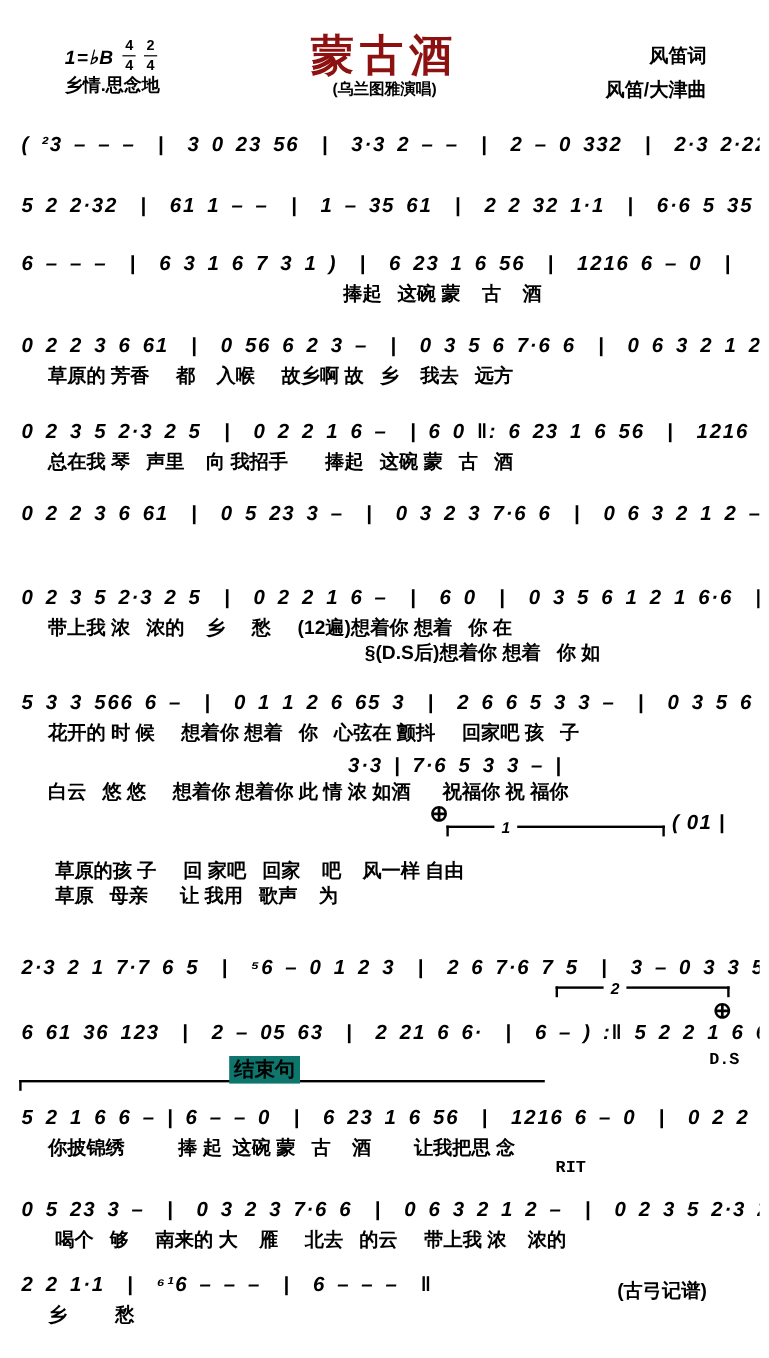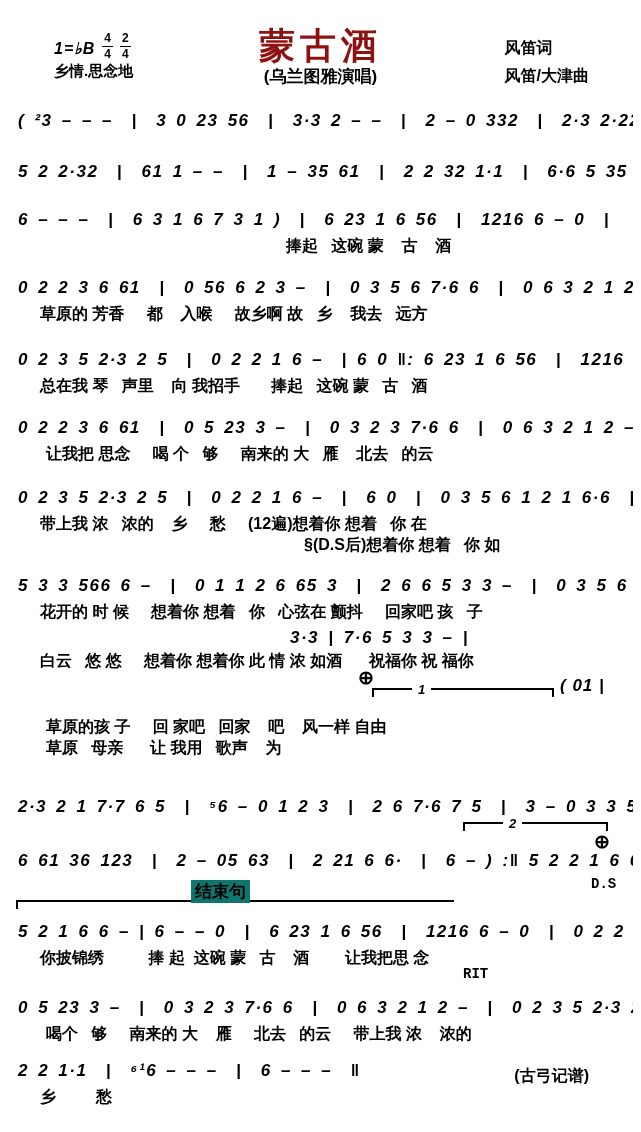--- a/index.html
+++ b/index.html
@@ -12,22 +12,22 @@
   }
   
   .keyblock { position:absolute; top:22px; left:46px; font-size:16px; font-weight:bold; white-space:nowrap; }
   .keyblock .keysig { font-style:italic; letter-spacing:1px; }
   .meter { display:inline-block; text-align:center; font-size:12px; line-height:1.05; vertical-align:-4px; margin-left:7px; font-weight:bold; }
   .meter .num { display:block; border-bottom:1.5px solid #000; padding:0 2px 1px; }
   .meter .den { display:block; padding-top:1px; }
   .mood { position:absolute; top:52px; left:46px; font-size:15px; font-weight:bold; }
   .titleblock { position:absolute; top:12px; left:0; right:0; text-align:center; }
   .title { font-size:36px; font-weight:bold; letter-spacing:5px; }
-  .subtitle { position:absolute; top:55px; left:0; right:0; text-align:center; font-size:17px; font-weight:bold; }
-  .credits { position:absolute; top:24px; right:44px; text-align:left; font-size:16px; font-weight:bold; line-height:1.75; }
+  .subtitle { position:absolute; top:55px; left:0; right:0; text-align:center; font-size:13px; font-weight:bold; }
+  .credits { position:absolute; top:24px; right:44px; text-align:right; font-size:16px; font-weight:bold; line-height:1.75; }
   
   .sys { position:absolute; left:10px; right:6px; }
   .notes {
     font-family:"Liberation Sans", sans-serif;
     font-style:italic; font-weight:bold; font-size:17px;
     letter-spacing:1.5px; word-spacing:3px; white-space:pre;
   }
   .lyric {
     margin-top:5px; font-size:16px; font-weight:bold;
     white-space:pre; line-height:21px;
@@ -82,21 +82,20 @@
     <div class="lyric" style="padding-left:22px">草原的 芳香     都    入喉     故乡啊 故   乡    我去   远方</div>
   </div>
 
   <div class="sys" style="top:340px">
     <div class="notes">0 2 3 5 2·3 2 5  |  0 2 2 1 6 –  | 6 0 ‖: 6 23 1 6 56  |  1216 6 – 0  |</div>
     <div class="lyric" style="padding-left:22px">总在我 琴   声里    向 我招手       捧起   这碗 蒙   古   酒</div>
   </div>
 
   <div class="sys" style="top:408px">
     <div class="notes">0 2 2 3 6 61  |  0 5 23 3 –  |  0 3 2 3 7·6 6  |  0 6 3 2 1 2 –  |</div>
-    <div class="lyric" style="padding-left:28px">让我把 思念     喝 个   够     南来的 大   雁    北去   的云</div>
   </div>
 
   <div class="sys" style="top:478px">
     <div class="notes">0 2 3 5 2·3 2 5  |  0 2 2 1 6 –  |  6 0  |  0 3 5 6 1 2 1 6·6  |</div>
     <div class="lyric" style="padding-left:22px">带上我 浓   浓的    乡     愁     (12遍)想着你 想着   你 在</div>
     <div class="lyric" style="padding-left:286px;margin-top:0">§(D.S后)想着你 想着   你 如</div>
   </div>
 
   <div class="sys" style="top:566px">
     <div class="notes">5 3 3 566 6 –  |  0 1 1 2 6 65 3  |  2 6 6 5 3 3 –  |  0 3 5 6 7·6 6  |</div>

